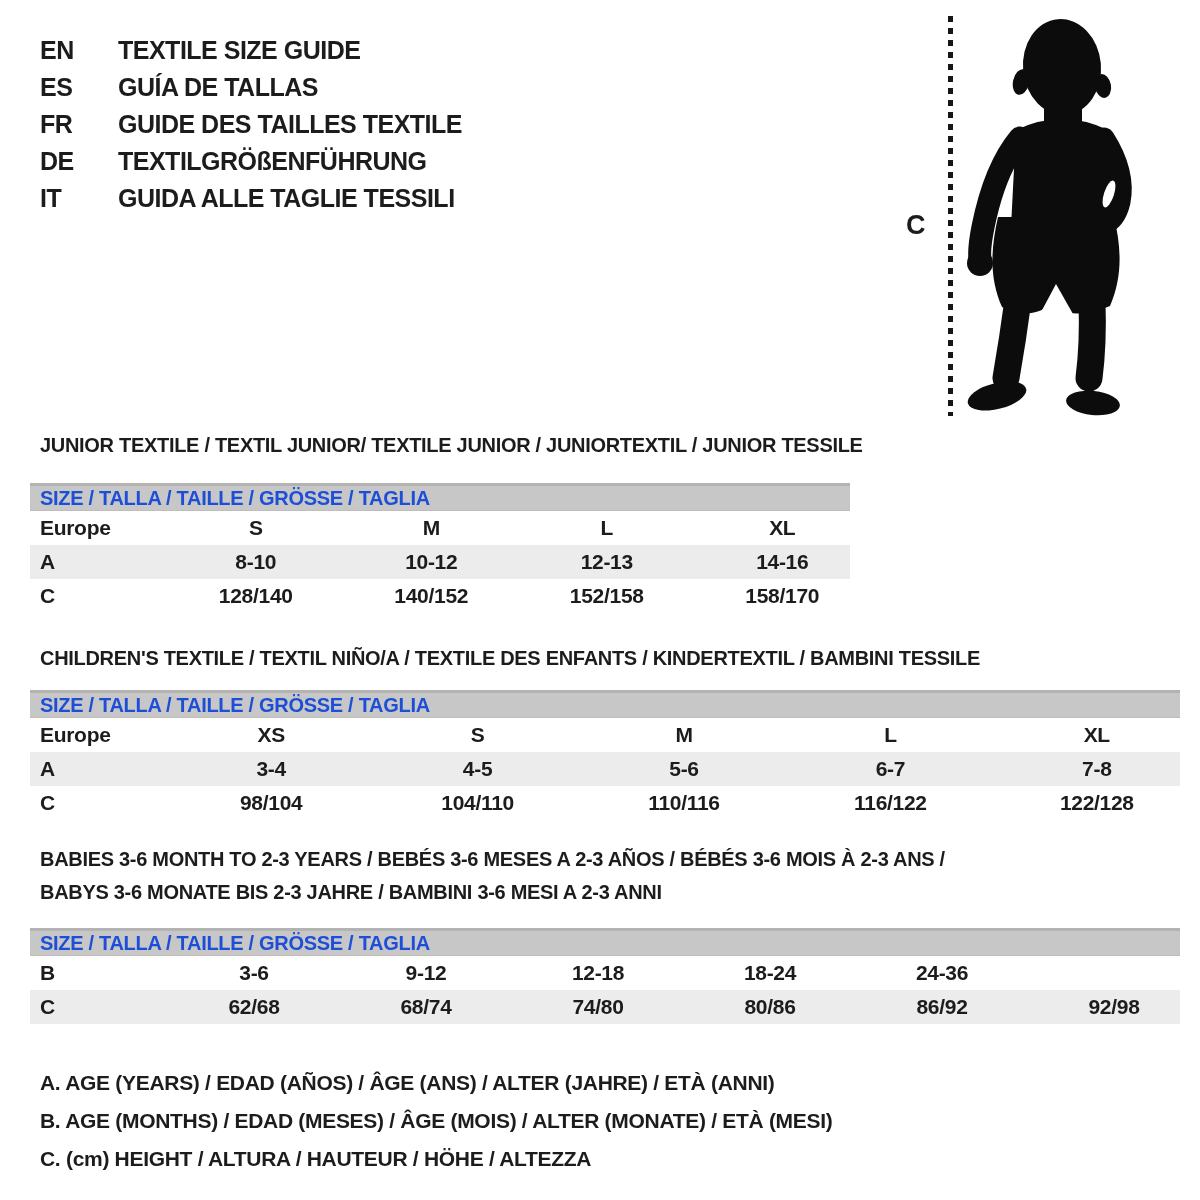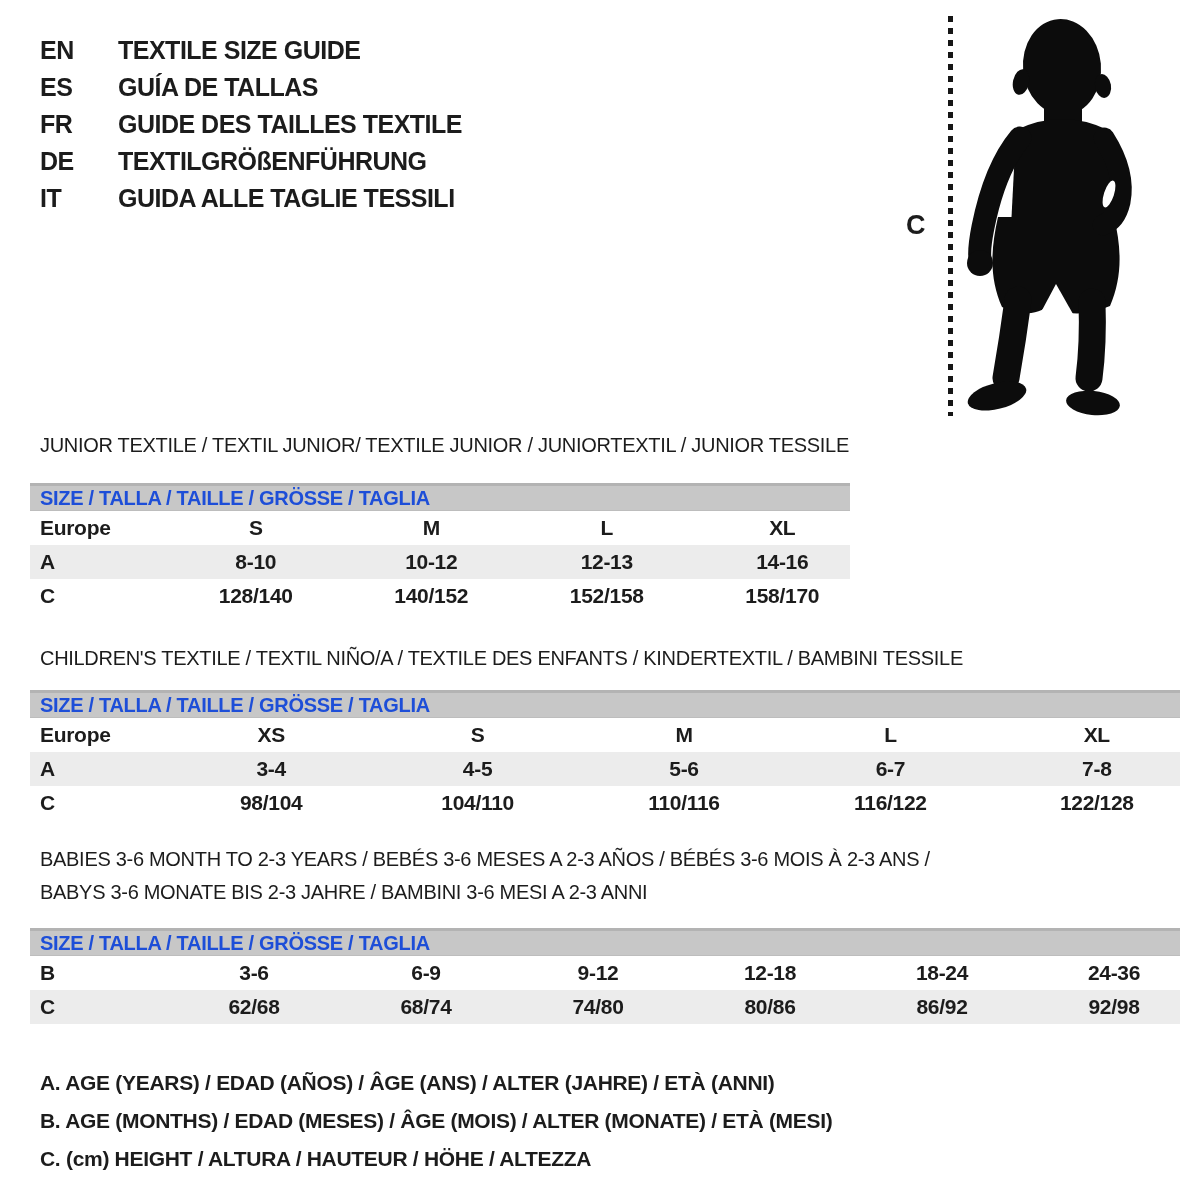--- a/index.html
+++ b/index.html
@@ -20,21 +20,21 @@
 
   
   .measure-line{
     left:948px;top:16px;width:5px;height:400px;
     background:repeating-linear-gradient(to bottom,#161616 0 6px,transparent 6px 12px);
   }
   .measure-label{left:906px;top:210px;font-size:27px;font-weight:bold;}
   .figure-svg{left:952px;top:12px;}
 
   
-  .sec-title{font-size:20px;font-weight:normal;letter-spacing:-0.3px;line-height:33px;white-space:nowrap;}
+  .sec-title{font-size:20px;font-weight:bold;letter-spacing:-0.3px;line-height:33px;white-space:nowrap;}
   .sec-title-junior{left:40px;top:429px;}
   .sec-title-children{left:40px;top:642px;}
   .sec-title-babies{left:40px;top:843px;}
 
   
   .size-table{left:30px;}
   .size-table-junior{top:483px;width:820px;}
   .size-table-children{top:690px;width:1150px;}
   .size-table-babies{top:928px;width:1150px;}
   .size-bar{
@@ -156,21 +156,20 @@
 
 <div class="abs sec-title sec-title-babies">
   <div>BABIES 3-6 MONTH TO 2-3 YEARS / BEBÉS 3-6 MESES A 2-3 AÑOS / BÉBÉS 3-6 MOIS À 2-3 ANS /</div>
   <div>BABYS 3-6 MONATE BIS 2-3 JAHRE / BAMBINI 3-6 MESI A 2-3 ANNI</div>
 </div>
 <div class="abs size-table size-table-babies">
   <div class="size-bar">SIZE / TALLA / TAILLE / GRÖSSE / TAGLIA</div>
   <div class="trow cols6">
     <span class="lbl">B</span>
     <span class="val">3-6</span>
-    <span class="val">6-9</span>
     <span class="val">9-12</span>
     <span class="val">12-18</span>
     <span class="val">18-24</span>
     <span class="val">24-36</span>
   </div>
   <div class="trow cols6 trow-alt">
     <span class="lbl">C</span>
     <span class="val">62/68</span>
     <span class="val">68/74</span>
     <span class="val">74/80</span>

